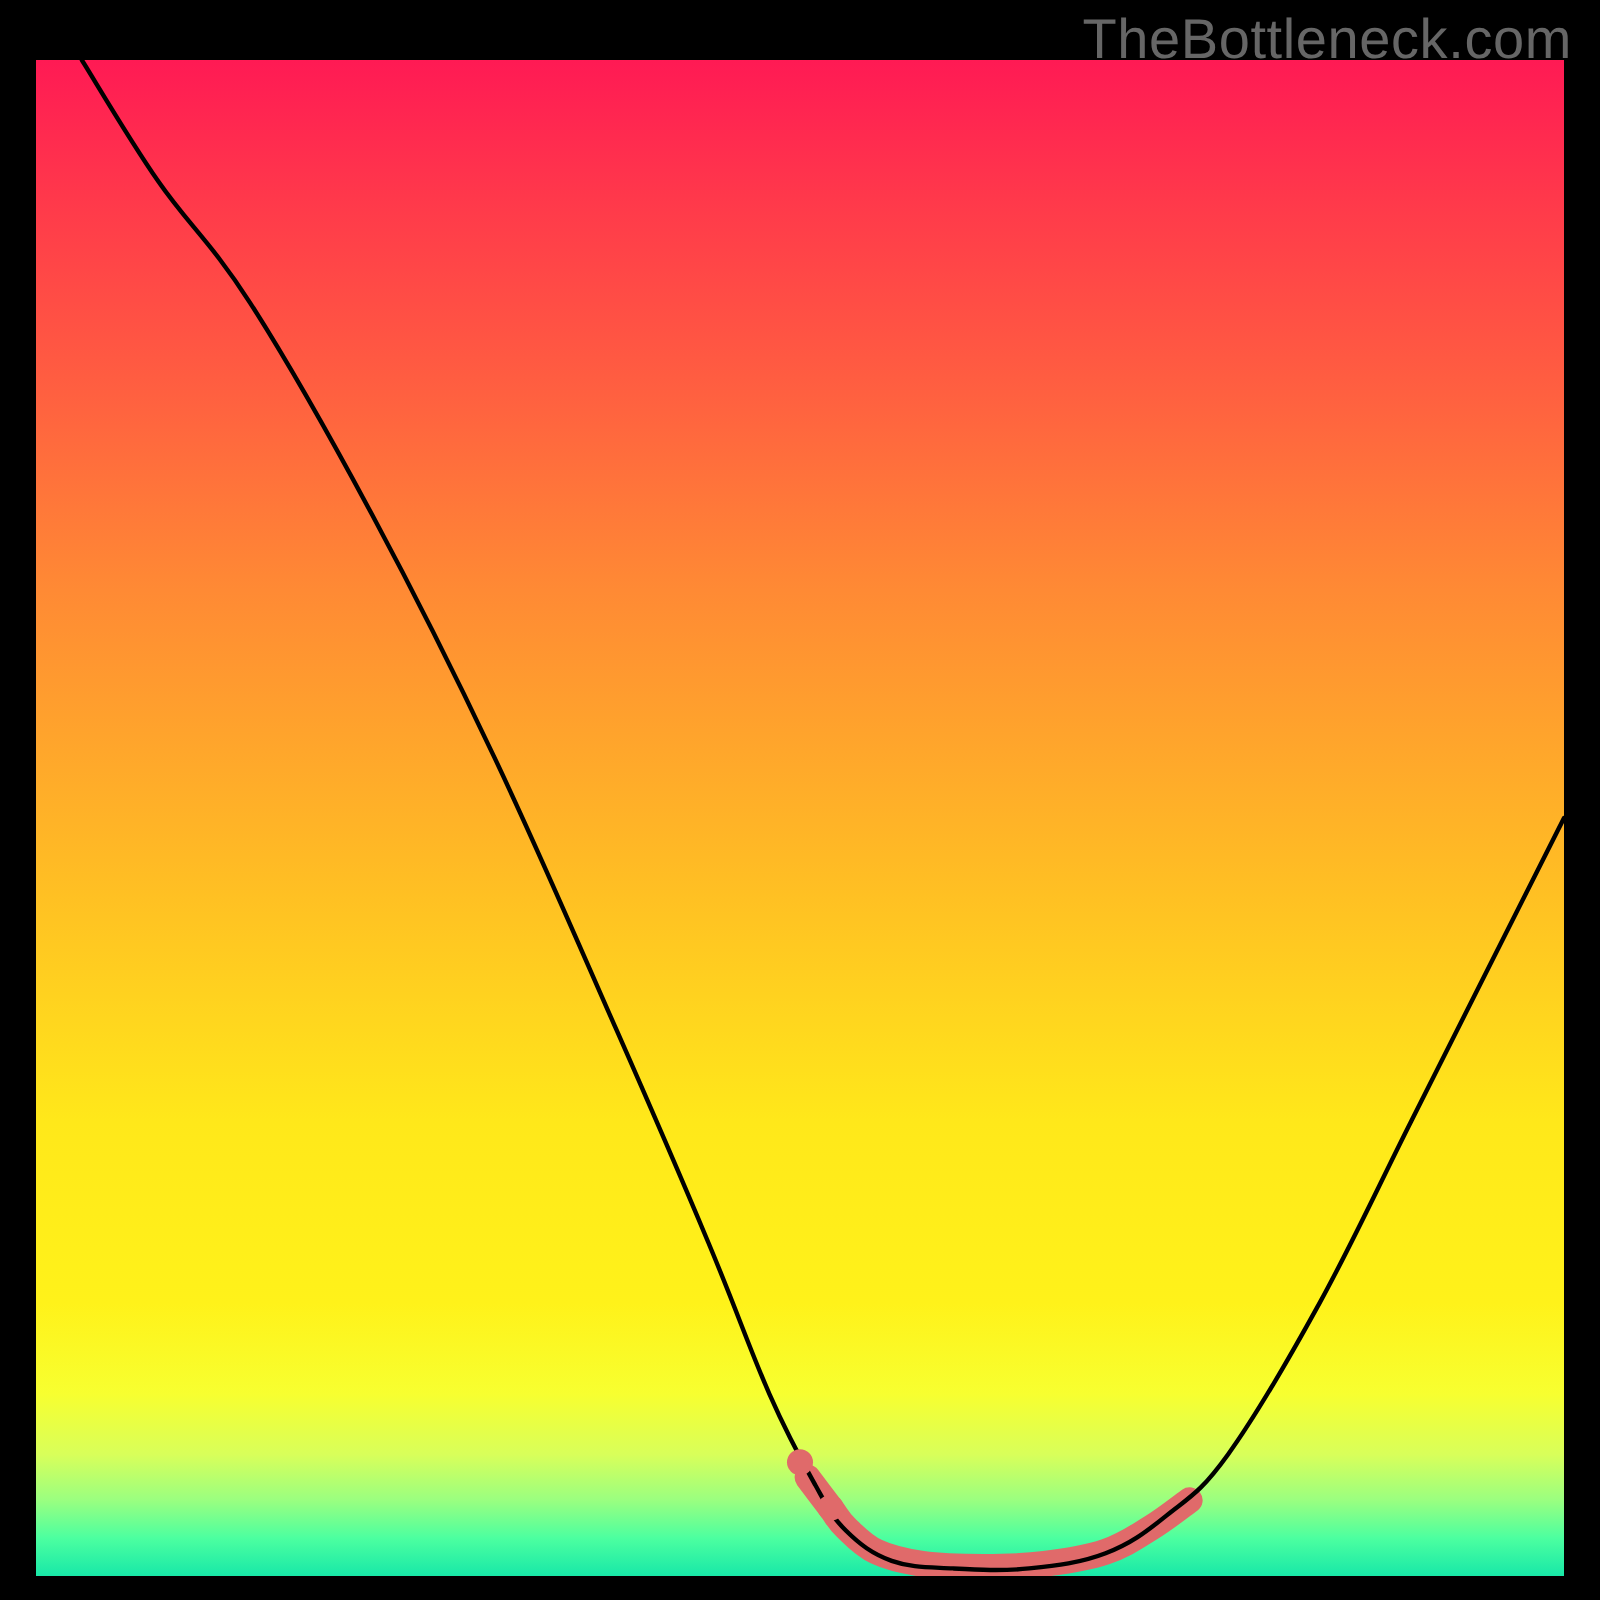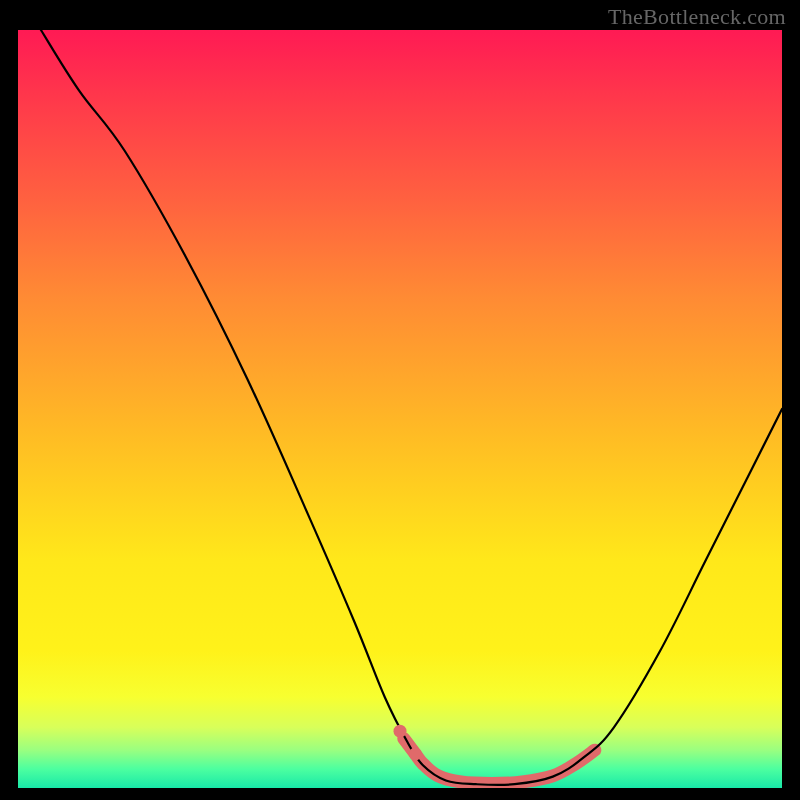--- a/index.html
+++ b/index.html
@@ -15,25 +15,24 @@
     position: relative;
     width: 800px;
     height: 800px;
     background: #000;
   }
   .watermark {
     position: absolute;
     top: 4px;
     right: 14px;
     color: #666;
-    font-size: 22px;
+    font-size: 28px;
     font-weight: 500;
     letter-spacing: 0.3px;
     z-index: 10;
-    font-family: Liberation Serif, serif;
   }
   .plot {
     position: absolute;
     left: 18px;
     top: 30px;
     width: 764px;
     height: 758px;
     overflow: hidden;
   }
   .gradient {

